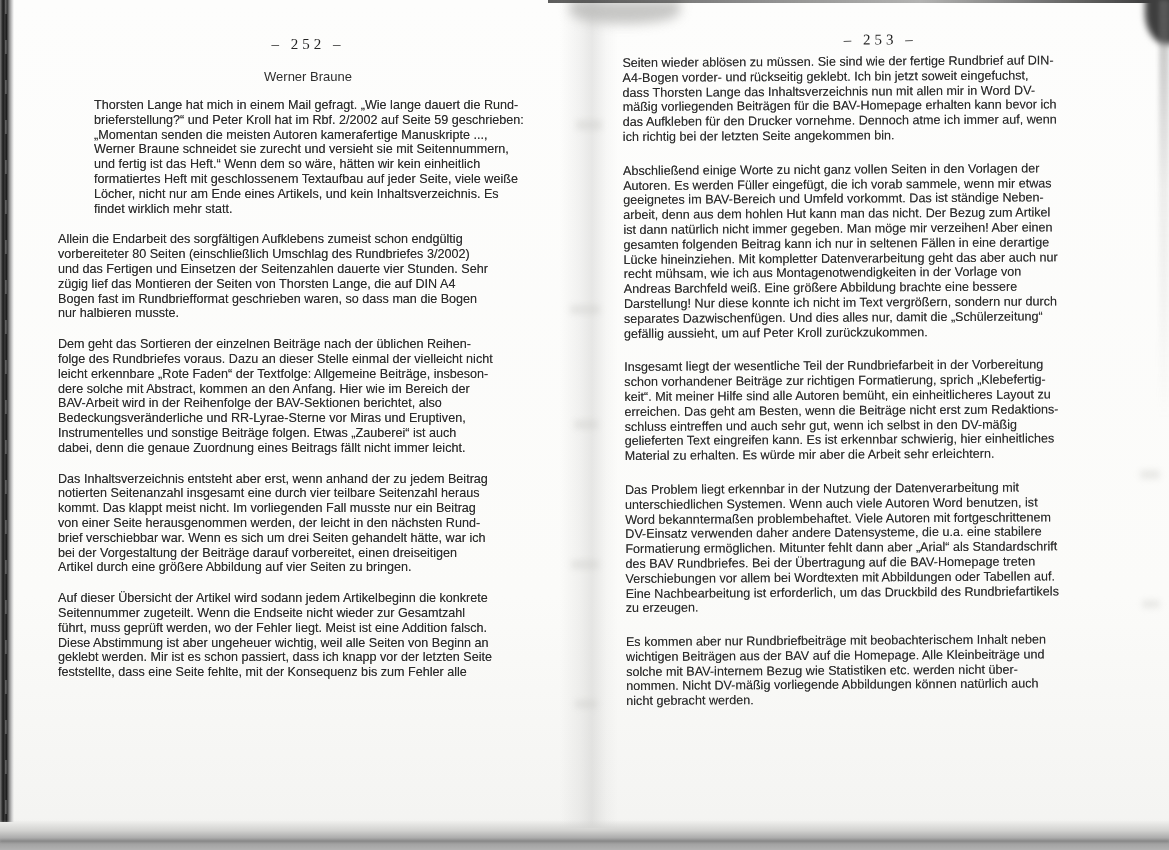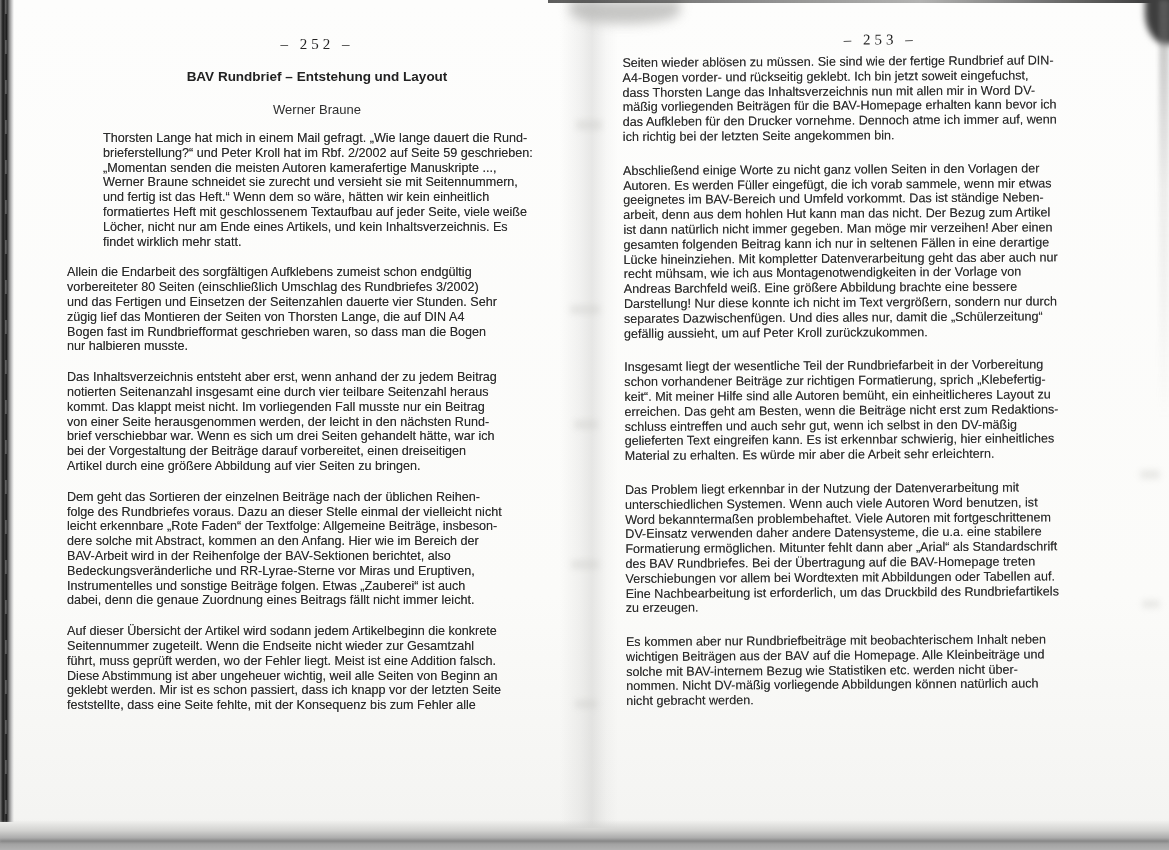--- a/index.html
+++ b/index.html
@@ -97,21 +97,21 @@
     filter: blur(3px);
     opacity: .35;
     border-radius: 3px;
   }
 
   
   .page {
     position: absolute;
     top: 0;
   }
-  #page-left  { left: 67px;  width: 500px; }
+  #page-left  { left: 58px;  width: 500px; }
   #page-right { left: 622px; width: 516px; transform: rotate(-0.35deg); transform-origin: left top; }
 
   .page-number {
     font-family: "Liberation Serif", serif;
     font-size: 15px;
     letter-spacing: 4px;
     text-align: center;
     color: #242424;
     margin: 0;
   }
@@ -145,51 +145,50 @@
 </head>
 <body>
 
 <div id="scan-root">
 
   <div class="gutter-shadow"></div>
   <div class="top-smudge"></div>
 
   <div class="page" id="page-left">
     <p class="page-number">–  252  –</p>
-    <p class="article-title">BAV Rundbrief – Entstehung und Layout</p>
     <p class="article-author">Werner Braune</p>
     <p class="body-par lead-space">Thorsten Lange hat mich in einem Mail gefragt. „Wie lange dauert die Rund-
 brieferstellung?“ und Peter Kroll hat im Rbf. 2/2002 auf Seite 59 geschrieben:
 „Momentan senden die meisten Autoren kamerafertige Manuskripte ...,
 Werner Braune schneidet sie zurecht und versieht sie mit Seitennummern,
 und fertig ist das Heft.“  Wenn dem so wäre, hätten wir kein einheitlich
 formatiertes Heft mit geschlossenem Textaufbau auf jeder Seite, viele weiße
 Löcher, nicht nur am Ende eines Artikels, und kein Inhaltsverzeichnis. Es
 findet wirklich mehr statt.</p>
     <p class="body-par">Allein die Endarbeit des sorgfältigen Aufklebens zumeist schon endgültig
 vorbereiteter  80 Seiten (einschließlich Umschlag des Rundbriefes 3/2002)
 und das Fertigen und Einsetzen der Seitenzahlen dauerte vier Stunden. Sehr
 zügig lief das Montieren der Seiten von Thorsten Lange, die auf  DIN A4
 Bogen fast im Rundbriefformat geschrieben waren, so dass man die Bogen
 nur halbieren musste.</p>
-    <p class="body-par">Das Inhaltsverzeichnis entsteht aber erst, wenn anhand der zu jedem Beitrag
-notierten Seitenanzahl insgesamt eine durch vier teilbare Seitenzahl heraus
-kommt. Das klappt meist nicht. Im vorliegenden Fall musste nur ein Beitrag
-von einer Seite herausgenommen werden, der leicht in den nächsten Rund-
-brief verschiebbar war. Wenn es sich um drei Seiten gehandelt hätte, war ich
-bei der Vorgestaltung der Beiträge darauf vorbereitet, einen dreiseitigen
-Artikel durch eine größere Abbildung auf vier Seiten zu bringen.</p>
     <p class="body-par">Dem geht das Sortieren der einzelnen Beiträge nach der üblichen Reihen-
 folge des Rundbriefes voraus. Dazu an dieser Stelle einmal der vielleicht nicht
 leicht erkennbare „Rote Faden“ der Textfolge: Allgemeine Beiträge, insbeson-
 dere solche mit Abstract, kommen an den Anfang. Hier wie im Bereich der
 BAV-Arbeit wird in der Reihenfolge der BAV-Sektionen berichtet, also
 Bedeckungsveränderliche und RR-Lyrae-Sterne vor Miras und Eruptiven,
 Instrumentelles und sonstige Beiträge folgen. Etwas „Zauberei“ ist auch
 dabei, denn die genaue Zuordnung eines Beitrags fällt nicht immer leicht.</p>
+    <p class="body-par">Das Inhaltsverzeichnis entsteht aber erst, wenn anhand der zu jedem Beitrag
+notierten Seitenanzahl insgesamt eine durch vier teilbare Seitenzahl heraus
+kommt. Das klappt meist nicht. Im vorliegenden Fall musste nur ein Beitrag
+von einer Seite herausgenommen werden, der leicht in den nächsten Rund-
+brief verschiebbar war. Wenn es sich um drei Seiten gehandelt hätte, war ich
+bei der Vorgestaltung der Beiträge darauf vorbereitet, einen dreiseitigen
+Artikel durch eine größere Abbildung auf vier Seiten zu bringen.</p>
     <p class="body-par">Auf dieser Übersicht der Artikel wird sodann jedem Artikelbeginn die konkrete
 Seitennummer zugeteilt. Wenn die Endseite nicht wieder zur Gesamtzahl
 führt, muss geprüft werden, wo der Fehler liegt. Meist ist eine Addition falsch.
 Diese Abstimmung ist aber ungeheuer wichtig, weil alle Seiten von Beginn an
 geklebt werden. Mir ist es schon passiert, dass ich knapp vor der letzten Seite
 feststellte, dass eine Seite fehlte, mit der Konsequenz bis zum Fehler alle</p>
   </div>
 
   <div class="page" id="page-right">
     <p class="page-number">–  253  –</p>

